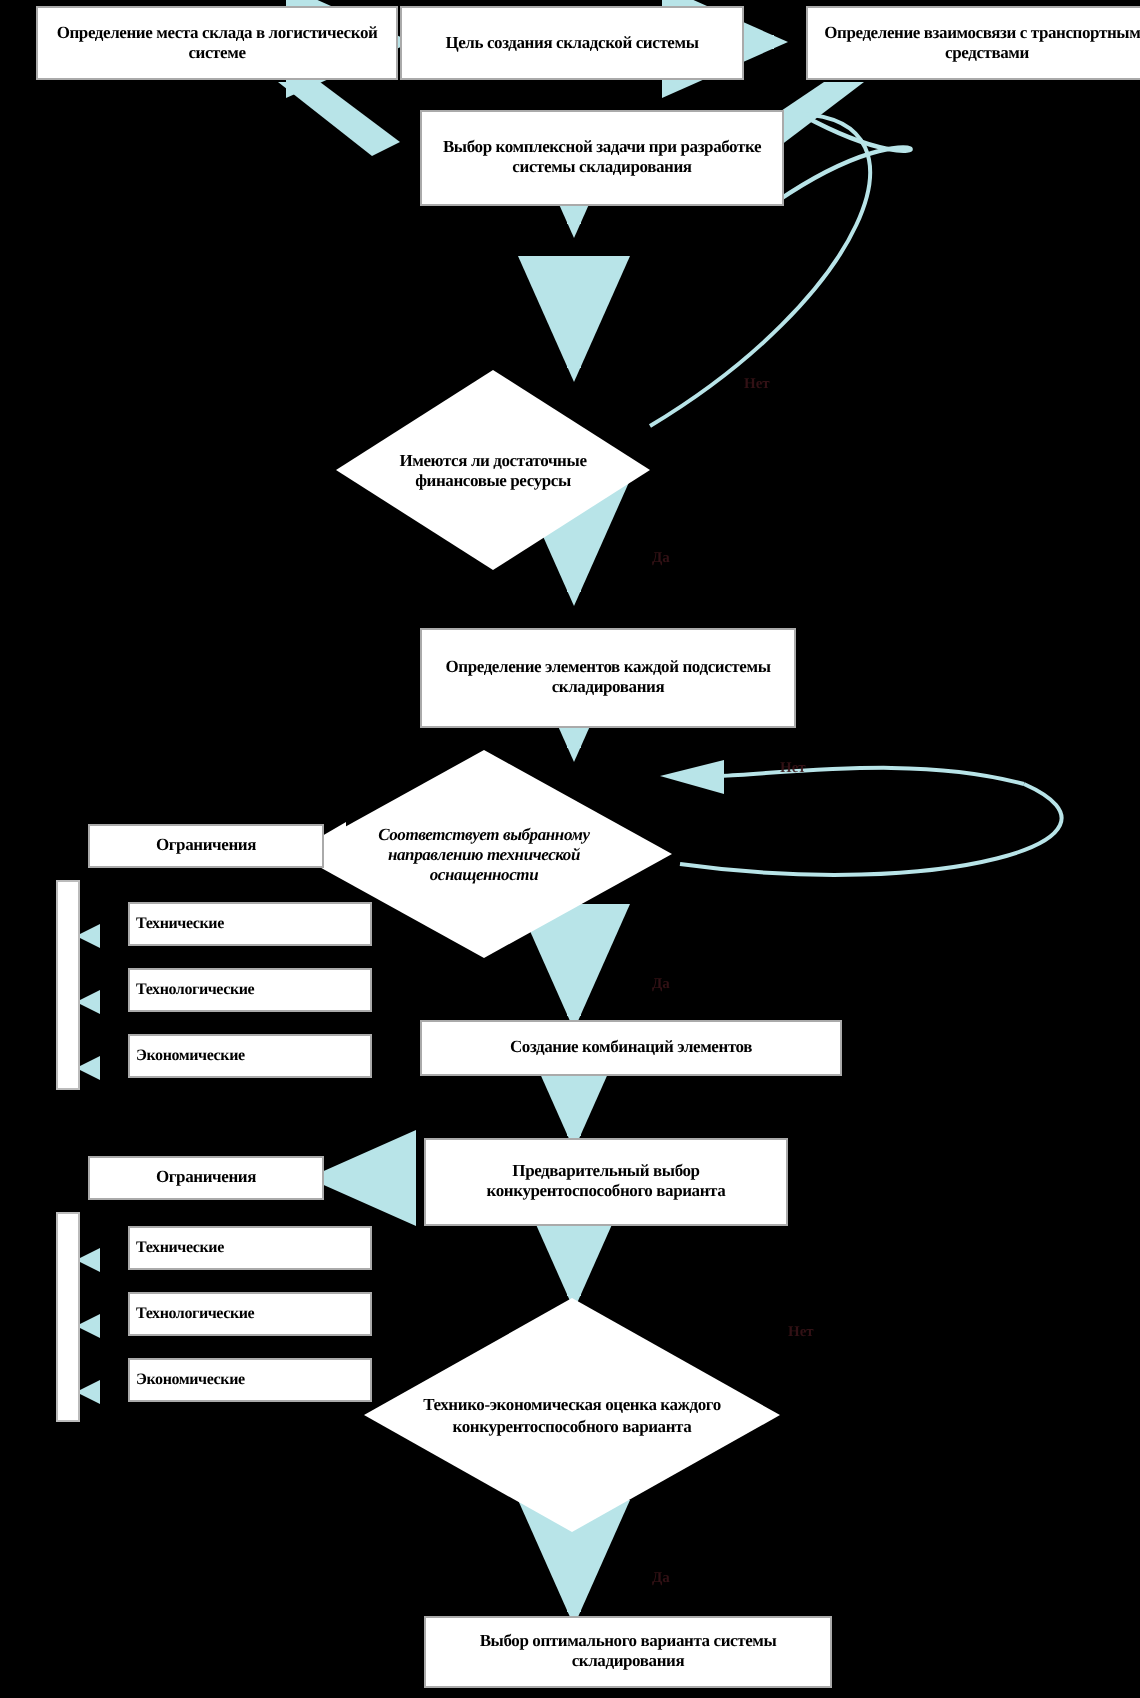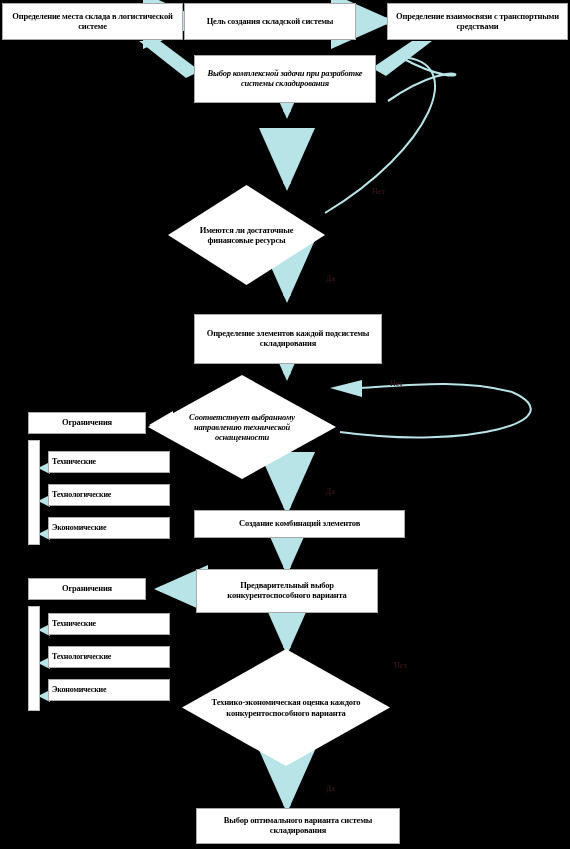--- a/index.html
+++ b/index.html
@@ -26,20 +26,21 @@
     color: #000000;
     border: 1px solid #aaaaaa;
     display: flex;
     align-items: center;
     justify-content: center;
     text-align: center;
     font-weight: bold;
     line-height: 1.12;
     letter-spacing: -0.2px;
     padding: 1px 3px;
+    margin-left: 16px;
   }
   .proc { font-size: 8.5px; }
   .small { font-size: 8px; }
   .limit-head { font-size: 8.5px; }
   .diamond-wrap {
     position: absolute;
   }
   .diamond-shape {
     position: absolute;
     inset: 0;
@@ -140,21 +141,21 @@
     <polygon points="38,663 50,657 50,669" fill="#b8e4e8"></polygon>
     <polygon points="38,696 50,690 50,702" fill="#b8e4e8"></polygon>
   </svg>
 
   <div class="node proc" style="left:2px; top:3px; width:181px; height:37px;">Определение места склада в логистической системе</div>
 
   <div class="node proc" style="left:184px; top:3px; width:172px; height:37px;">Цель создания складской системы</div>
 
   <div class="node proc" style="left:387px; top:3px; width:181px; height:37px;">Определение взаимосвязи с транспортными средствами</div>
 
-  <div class="node proc" style="left:194px; top:55px; width:182px; height:48px;font-style:italic;">Выбор комплексной задачи при разработке системы складирования</div>
+  <div class="node proc" style="left:194px; top:55px; width:182px; height:48px;">Выбор комплексной задачи при разработке системы складирования</div>
 
 
   <div class="diamond-wrap" style="left:168px; top:185px; width:157px; height:100px;">
     <div class="diamond-shape"></div>
     <div class="diamond-text">Имеются ли достаточные финансовые ресурсы</div>
   </div>
 
   <div class="edge-label" style="left:372px; top:187px;">Нет</div>
   <div class="edge-label" style="left:326px; top:274px;">Да</div>
 

